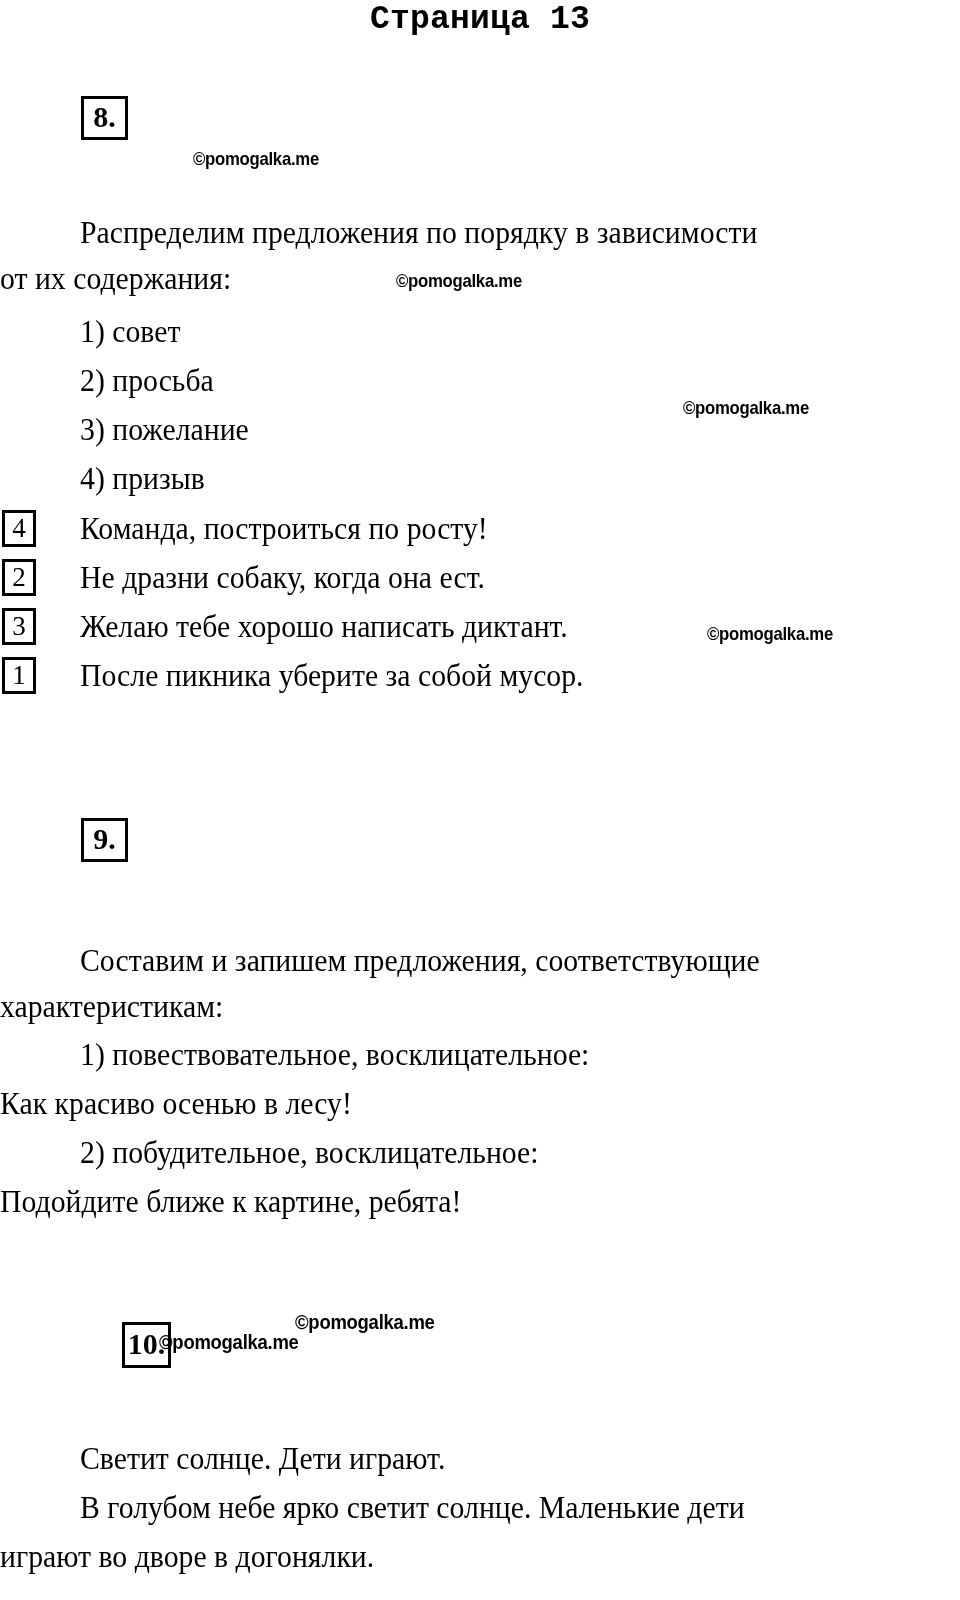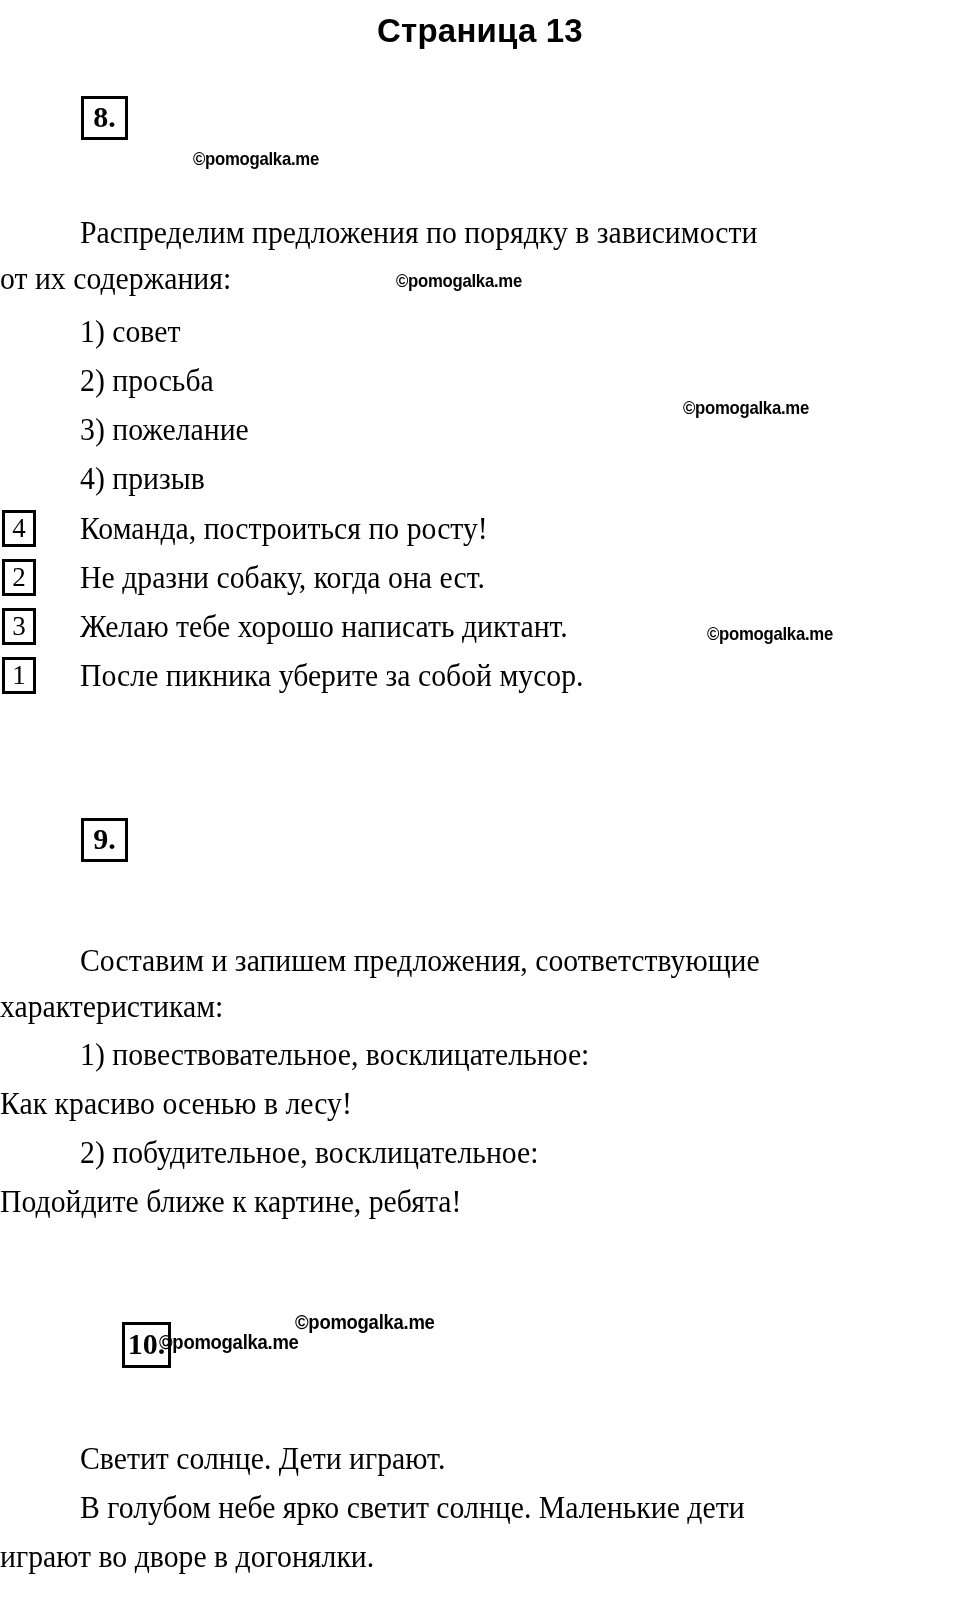--- a/index.html
+++ b/index.html
@@ -19,29 +19,29 @@
 
   .page {
     position: relative;
     width: 960px;
     height: 1600px;
   }
 
   
   .page-title {
     position: absolute;
-    top: 11px;
+    top: 0;
     left: 0;
     width: 960px;
     text-align: center;
     font-size: 33px;
     font-weight: bold;
     letter-spacing: 0.2px;
     line-height: 40px;
-    font-family: Liberation Sans, sans-serif;
+    font-family: Liberation Mono, monospace;
   }
 
   
   .task-box {
     position: absolute;
     border: 3px solid #000;
     background: #fff;
     font-weight: bold;
     font-size: 30px;
     line-height: 1;

